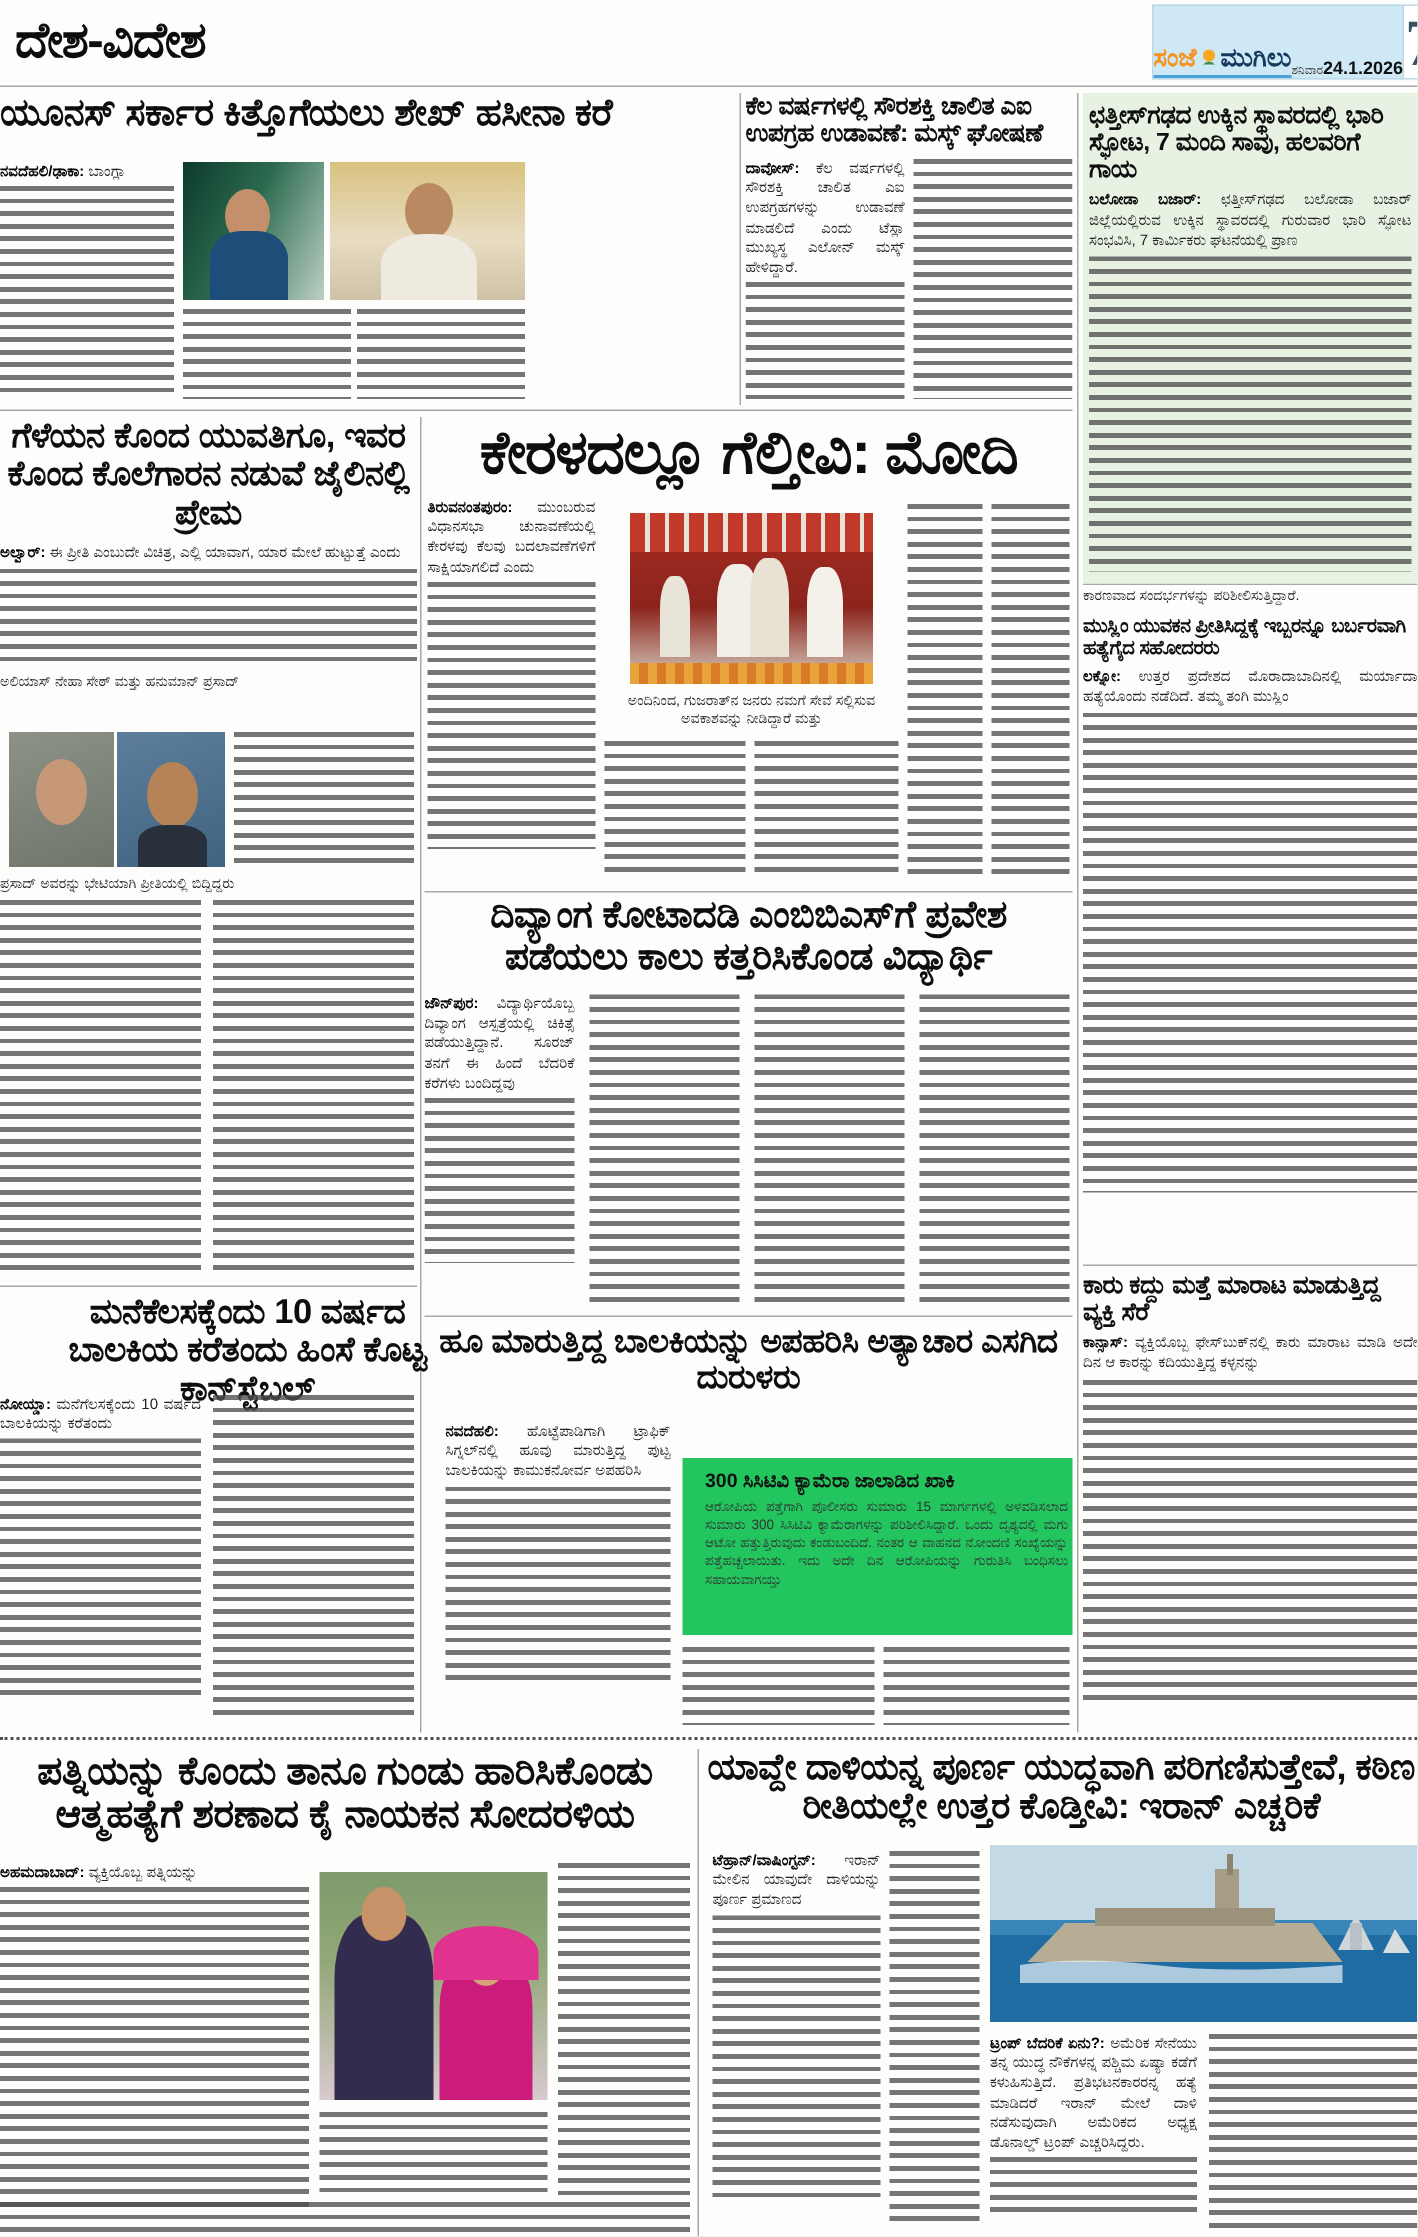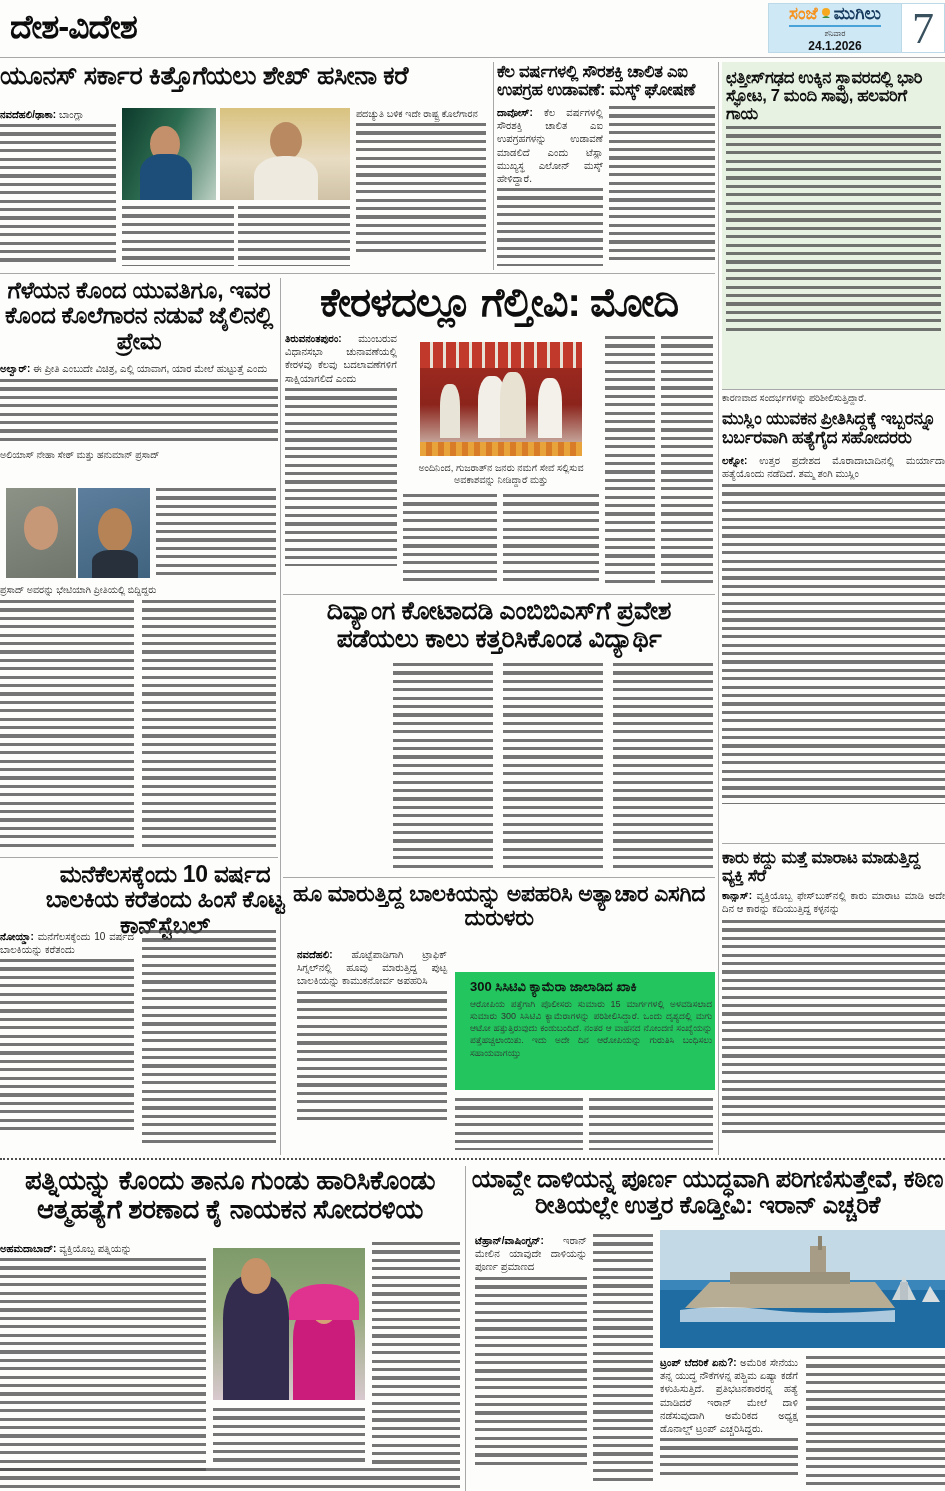--- a/index.html
+++ b/index.html
@@ -19,21 +19,21 @@
   .dotted{position:absolute;height:0;border-top:2.5px dotted #4f4f4f;}
   .ph{position:relative;overflow:hidden;background:#cfcfcf;}
   .face{position:absolute;border-radius:50%;background:#c4906b;}
   .caption{font-size:9.5px;line-height:1.3;text-align:center;color:#222;}
   .greenbg{background:#e7f2e2;}
   .beigebox{background:#22c55e;padding:7px 15px;}
   .beigebox .btitle{font-size:13px;font-weight:bold;color:#111;margin-bottom:3px;}
   .beigebox .btext{font-size:9px;line-height:1.35;color:#333;text-align:justify;}
   
   #masthead{position:absolute;left:768px;top:3px;width:177px;height:50px;display:flex;}
-  #masthead .blue{background:#cfe8f5;flex:1;display:flex;flex-direction:column;align-items:center;justify-content:center;border:1px solid #bcd9e8;}
+  #masthead .blue{background:#cfe8f5;flex:1;display:flex;flex-direction:row;align-items:flex-end;justify-content:center;border:1px solid #bcd9e8;}
   #masthead .nrow{display:flex;align-items:baseline;gap:2px;border-bottom:2px solid #4aa3d8;padding-bottom:1px;}
   #masthead .p1{color:#f6921e;font-weight:bold;font-size:17px;}
   #masthead .p2{color:#153a5e;font-weight:bold;font-size:17px;}
   #masthead .day{font-size:8px;color:#333;margin-top:2px;}
   #masthead .date{font-size:12px;color:#111;font-weight:bold;}
   #pagenum{background:#ffffff;width:42px;display:flex;align-items:center;justify-content:center;
            font-family:"Liberation Serif",serif;font-size:44px;color:#39505f;border:1px solid #bcd9e8;border-left:none;}
   .col{position:absolute;}
 </style>
 </head>
@@ -89,40 +89,38 @@
     <div class="ph col" style="left:220px;top:46px;width:130px;height:92px;background:linear-gradient(180deg,#d9c27f 0%,#e8dcc2 55%,#cfc2a6 100%);">
       <div class="face" style="left:50px;top:14px;width:32px;height:38px;background:#b98a62;"></div>
       <div class="abs" style="left:34px;top:48px;width:64px;height:44px;background:#efeae0;border-radius:45% 45% 0 0;"></div>
     </div>
     <div class="col" style="left:122px;top:144px;width:112px;">
       <div class="greek" style="height:60px;"></div>
     </div>
     <div class="col" style="left:238px;top:144px;width:112px;">
       <div class="greek" style="height:60px;"></div>
     </div>
-    <div class="col" style="left:356px;top:46px;width:130px;">
-      <div class="snippet">ಪದಚ್ಯುತಿ ಬಳಿಕ ಇದೇ ರಾಷ್ಟ್ರ ಕೊಲೆಗಾರನ</div>
-      <div class="greek" style="height:132px;margin-top:3px;"></div>
-    </div>
   </div>
 
   <div class="art" style="left:497px;top:62px;width:218px;height:208px;">
     <div class="hl" style="font-size:16.5px;">ಕೆಲ ವರ್ಷಗಳಲ್ಲಿ ಸೌರಶಕ್ತಿ ಚಾಲಿತ ಎಐ ಉಪಗ್ರಹ ಉಡಾವಣೆ: ಮಸ್ಕ್ ಘೋಷಣೆ</div>
     <div class="col" style="left:0;top:44px;width:106px;">
       <div class="lead"><span class="byl">ದಾವೋಸ್:</span>
         <span>ಕೆಲ ವರ್ಷಗಳಲ್ಲಿ ಸೌರಶಕ್ತಿ ಚಾಲಿತ ಎಐ ಉಪಗ್ರಹಗಳನ್ನು ಉಡಾವಣೆ ಮಾಡಲಿದೆ ಎಂದು ಟೆಸ್ಲಾ ಮುಖ್ಯಸ್ಥ ಎಲೋನ್ ಮಸ್ಕ್ ಹೇಳಿದ್ದಾರೆ.</span></div>
       <div class="greek" style="height:78px;margin-top:3px;"></div>
     </div>
     <div class="col" style="left:112px;top:44px;width:106px;">
       <div class="greek" style="height:160px;"></div>
     </div>
   </div>
 
   <div class="art greenbg" style="left:722px;top:62px;width:223px;height:327px;padding:6px 4px;box-sizing:border-box;">
     <div class="hl" style="font-size:16.5px;">ಛತ್ತೀಸ್‌ಗಢದ ಉಕ್ಕಿನ ಸ್ಥಾವರದಲ್ಲಿ ಭಾರಿ ಸ್ಫೋಟ, 7 ಮಂದಿ ಸಾವು, ಹಲವರಿಗೆ ಗಾಯ</div>
+    <div class="lead" style="margin-top:5px;"><span class="byl">ಬಲೋಡಾ ಬಜಾರ್:</span>
+      <span>ಛತ್ತೀಸ್‌ಗಢದ ಬಲೋಡಾ ಬಜಾರ್ ಜಿಲ್ಲೆಯಲ್ಲಿರುವ ಉಕ್ಕಿನ ಸ್ಥಾವರದಲ್ಲಿ ಗುರುವಾರ ಭಾರಿ ಸ್ಫೋಟ ಸಂಭವಿಸಿ, 7 ಕಾರ್ಮಿಕರು ಘಟನೆಯಲ್ಲಿ ಪ್ರಾಣ</span></div>
     <div class="greek" style="height:210px;margin-top:4px;"></div>
   </div>
 
   <div class="art" style="left:0;top:278px;width:278px;height:577px;">
     <div class="hl center" style="font-size:23px;">ಗೆಳೆಯನ ಕೊಂದ ಯುವತಿಗೂ, ಇವರ ಕೊಂದ ಕೊಲೆಗಾರನ ನಡುವೆ ಜೈಲಿನಲ್ಲಿ ಪ್ರೇಮ</div>
     <div class="lead" style="margin-top:8px;"><span class="byl">ಅಲ್ವಾರ್:</span>
       <span>ಈ ಪ್ರೀತಿ ಎಂಬುದೇ ವಿಚಿತ್ರ, ಎಲ್ಲಿ ಯಾವಾಗ, ಯಾರ ಮೇಲೆ ಹುಟ್ಟುತ್ತೆ ಎಂದು</span></div>
     <div class="greek" style="height:66px;margin-top:4px;"></div>
     <div class="snippet" style="margin-top:4px;">ಅಲಿಯಾಸ್ ನೇಹಾ ಸೇಠ್ ಮತ್ತು ಹನುಮಾನ್ ಪ್ರಸಾದ್</div>
     <div class="ph col" style="left:6px;top:210px;width:70px;height:90px;background:linear-gradient(160deg,#8d9287 0%,#6f756b 100%);">
@@ -169,34 +167,39 @@
     <div class="col" style="left:322px;top:56px;width:50px;">
         <div class="greek" style="height:250px;"></div>
       </div>
     <div class="col" style="left:378px;top:56px;width:52px;">
         <div class="greek" style="height:250px;"></div>
       </div>
   </div>
 
   <div class="art" style="left:283px;top:597px;width:432px;height:278px;">
     <div class="hl center" style="font-size:25px;">ದಿವ್ಯಾಂಗ ಕೋಟಾದಡಿ ಎಂಬಿಬಿಎಸ್‌ಗೆ ಪ್ರವೇಶ ಪಡೆಯಲು ಕಾಲು ಕತ್ತರಿಸಿಕೊಂಡ ವಿದ್ಯಾರ್ಥಿ</div>
+    <div class="col" style="left:0;top:66px;width:100px;">
+      <div class="lead"><span class="byl">ಜೌನ್‌ಪುರ:</span>
+        <span>ವಿದ್ಯಾರ್ಥಿಯೊಬ್ಬ ದಿವ್ಯಾಂಗ ಆಸ್ಪತ್ರೆಯಲ್ಲಿ ಚಿಕಿತ್ಸೆ ಪಡೆಯುತ್ತಿದ್ದಾನೆ. ಸೂರಜ್ ತನಗೆ ಈ ಹಿಂದೆ ಬೆದರಿಕೆ ಕರೆಗಳು ಬಂದಿದ್ದವು</span></div>
+      <div class="greek" style="height:110px;margin-top:3px;"></div>
+    </div>
     <div class="col" style="left:110px;top:66px;width:100px;">
         <div class="greek" style="height:206px;"></div>
       </div>
     <div class="col" style="left:220px;top:66px;width:100px;">
         <div class="greek" style="height:206px;"></div>
       </div>
     <div class="col" style="left:330px;top:66px;width:100px;">
         <div class="greek" style="height:206px;"></div>
       </div>
   </div>
 
   <div class="art" style="left:722px;top:392px;width:223px;height:448px;">
     <div class="snippet">ಕಾರಣವಾದ ಸಂದರ್ಭಗಳನ್ನು ಪರಿಶೀಲಿಸುತ್ತಿದ್ದಾರೆ.</div>
-    <div class="hl" style="font-size:17px;margin-top:6px;">ಮುಸ್ಲಿಂ ಯುವಕನ ಪ್ರೀತಿಸಿದ್ದಕ್ಕೆ ಇಬ್ಬರನ್ನೂ ಬರ್ಬರವಾಗಿ ಹತ್ಯೆಗೈದ ಸಹೋದರರು</div>
+    <div class="hl" style="font-size:13px;margin-top:6px;">ಮುಸ್ಲಿಂ ಯುವಕನ ಪ್ರೀತಿಸಿದ್ದಕ್ಕೆ ಇಬ್ಬರನ್ನೂ ಬರ್ಬರವಾಗಿ ಹತ್ಯೆಗೈದ ಸಹೋದರರು</div>
     <div class="lead" style="margin-top:6px;"><span class="byl">ಲಕ್ನೋ:</span>
       <span>ಉತ್ತರ ಪ್ರದೇಶದ ಮೊರಾದಾಬಾದಿನಲ್ಲಿ ಮರ್ಯಾದಾ ಹತ್ಯೆಯೊಂದು ನಡೆದಿದೆ. ತಮ್ಮ ತಂಗಿ ಮುಸ್ಲಿಂ</span></div>
     <div class="greek" style="height:320px;margin-top:4px;"></div>
   </div>
 
   <div class="art" style="left:722px;top:848px;width:223px;height:307px;">
     <div class="hl" style="font-size:16.5px;">ಕಾರು ಕದ್ದು ಮತ್ತೆ ಮಾರಾಟ ಮಾಡುತ್ತಿದ್ದ ವ್ಯಕ್ತಿ ಸೆರೆ</div>
     <div class="lead" style="margin-top:5px;"><span class="byl">ಕಾನ್ಸಾಸ್:</span>
       <span>ವ್ಯಕ್ತಿಯೊಬ್ಬ ಫೇಸ್‌ಬುಕ್‌ನಲ್ಲಿ ಕಾರು ಮಾರಾಟ ಮಾಡಿ ಅದೇ ದಿನ ಆ ಕಾರನ್ನು ಕದಿಯುತ್ತಿದ್ದ ಕಳ್ಳನನ್ನು</span></div>
     <div class="greek" style="height:218px;margin-top:4px;"></div>

